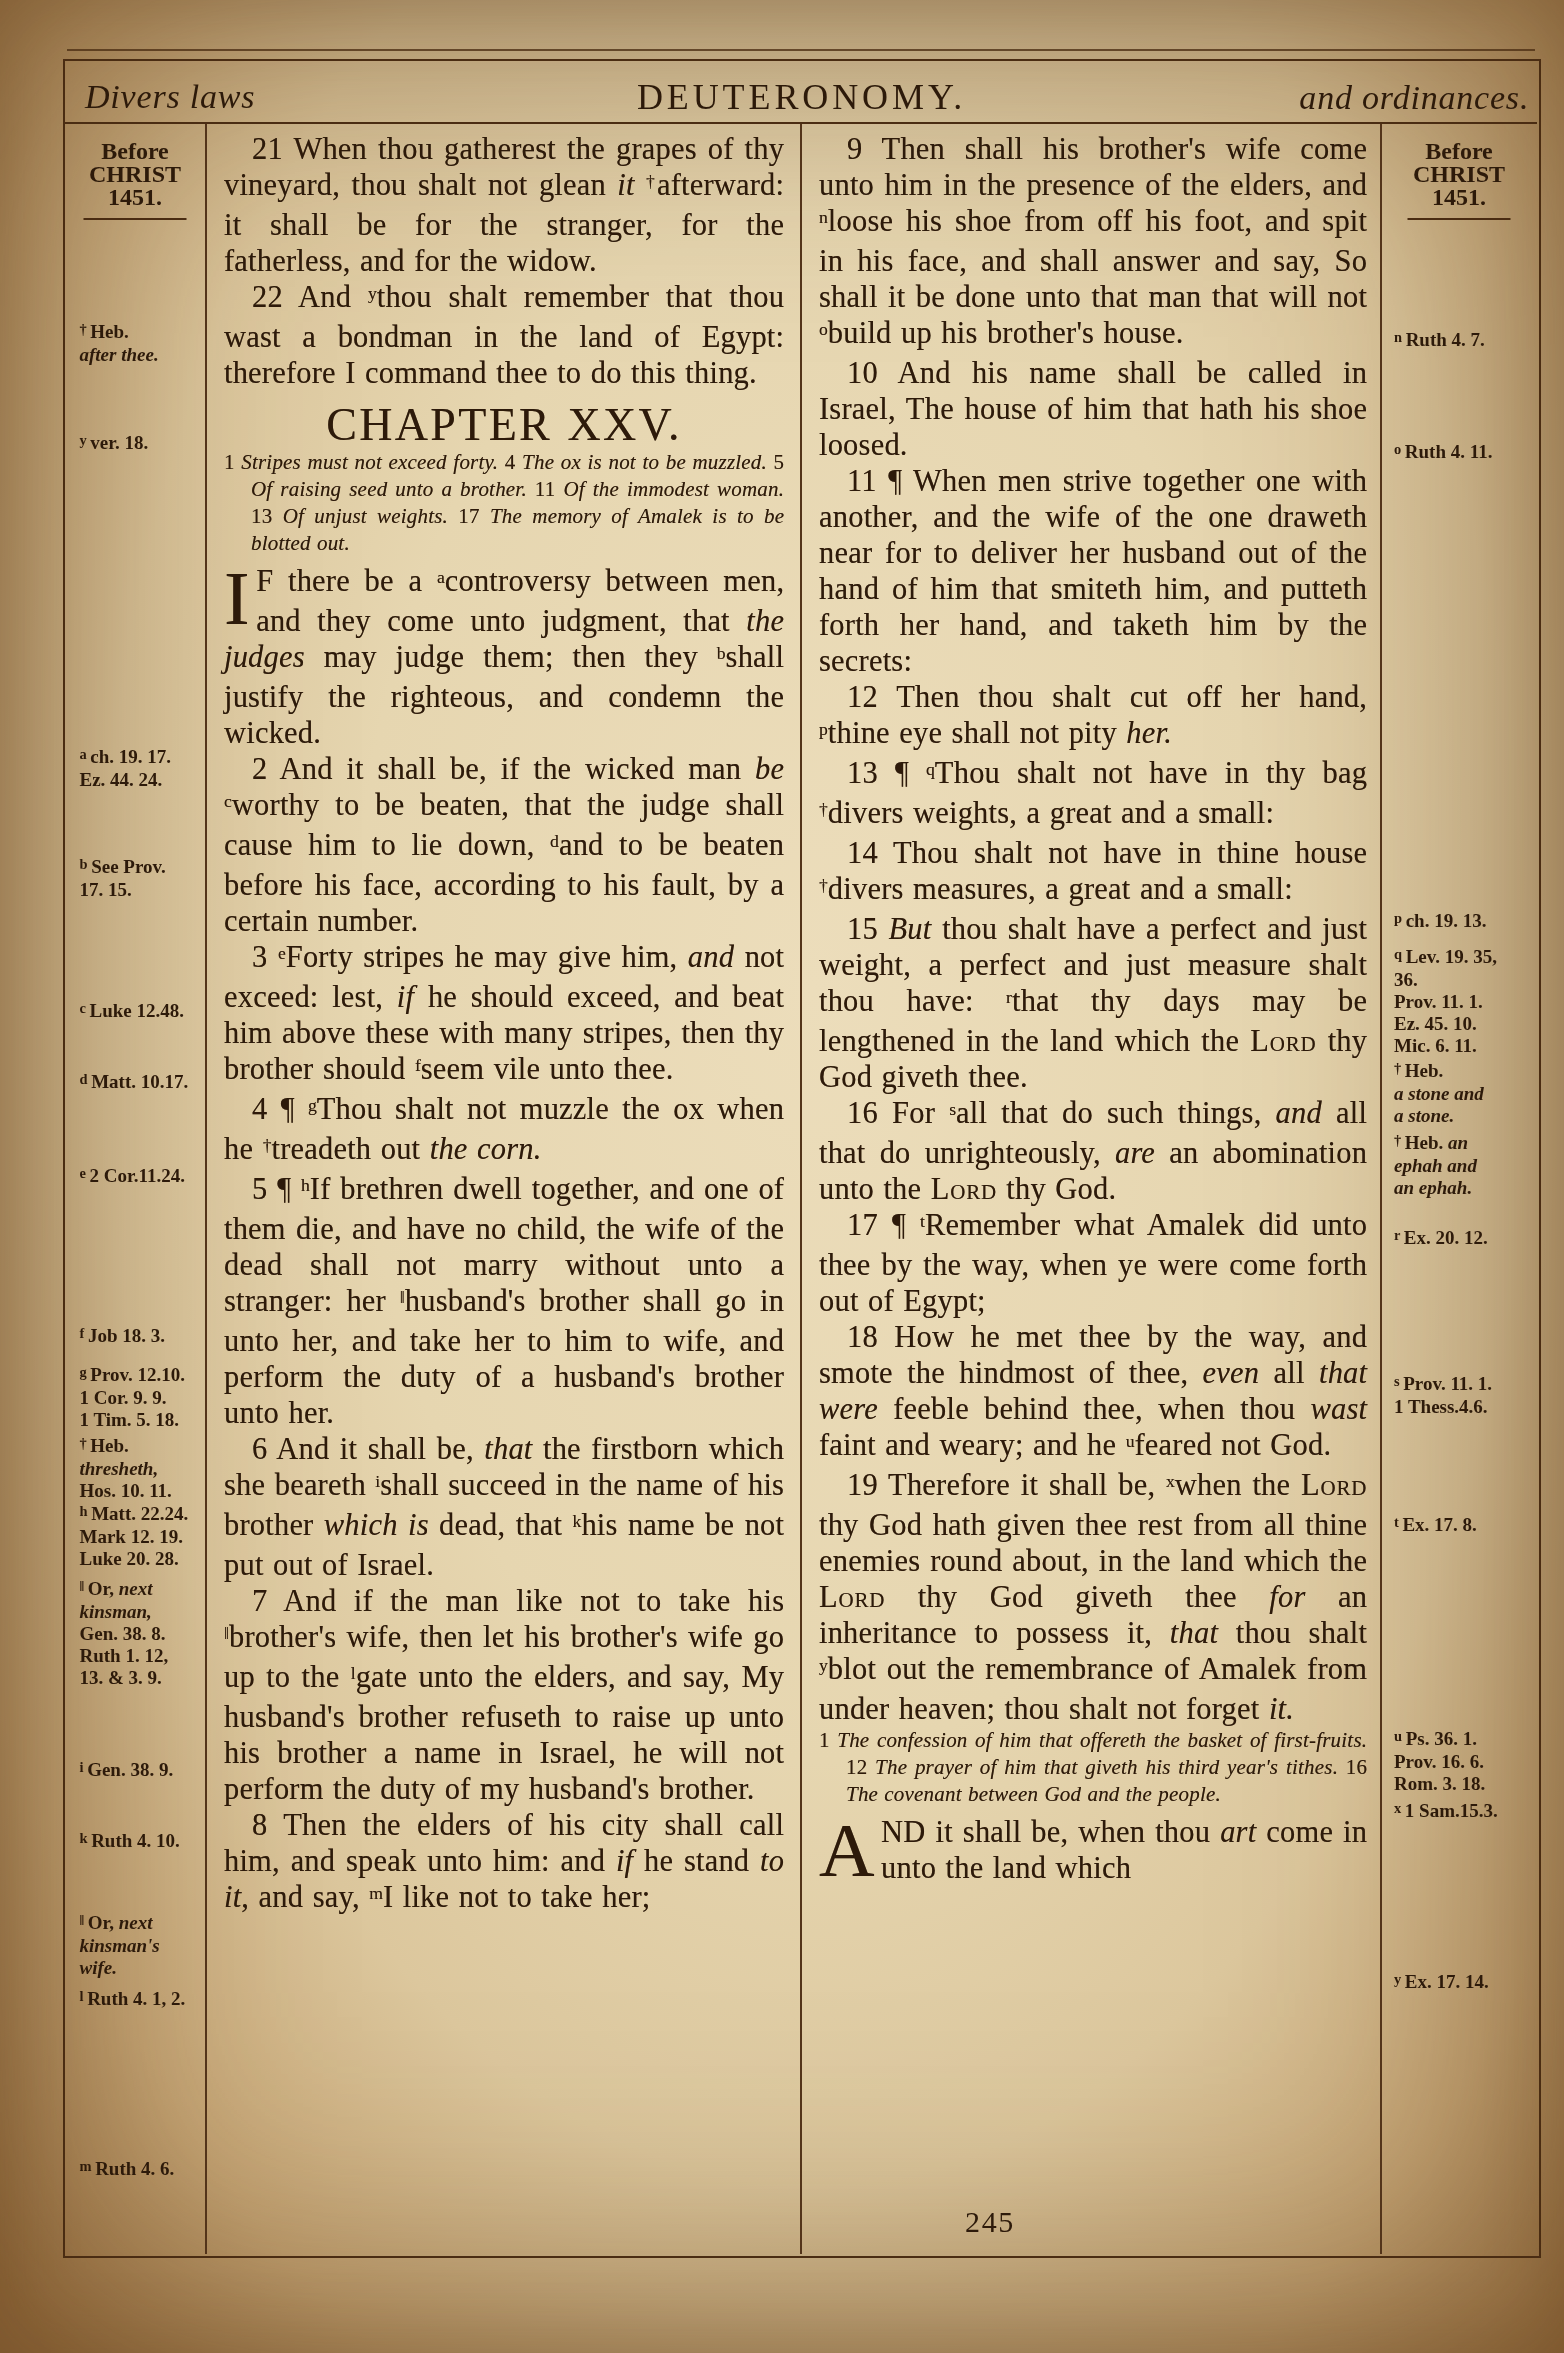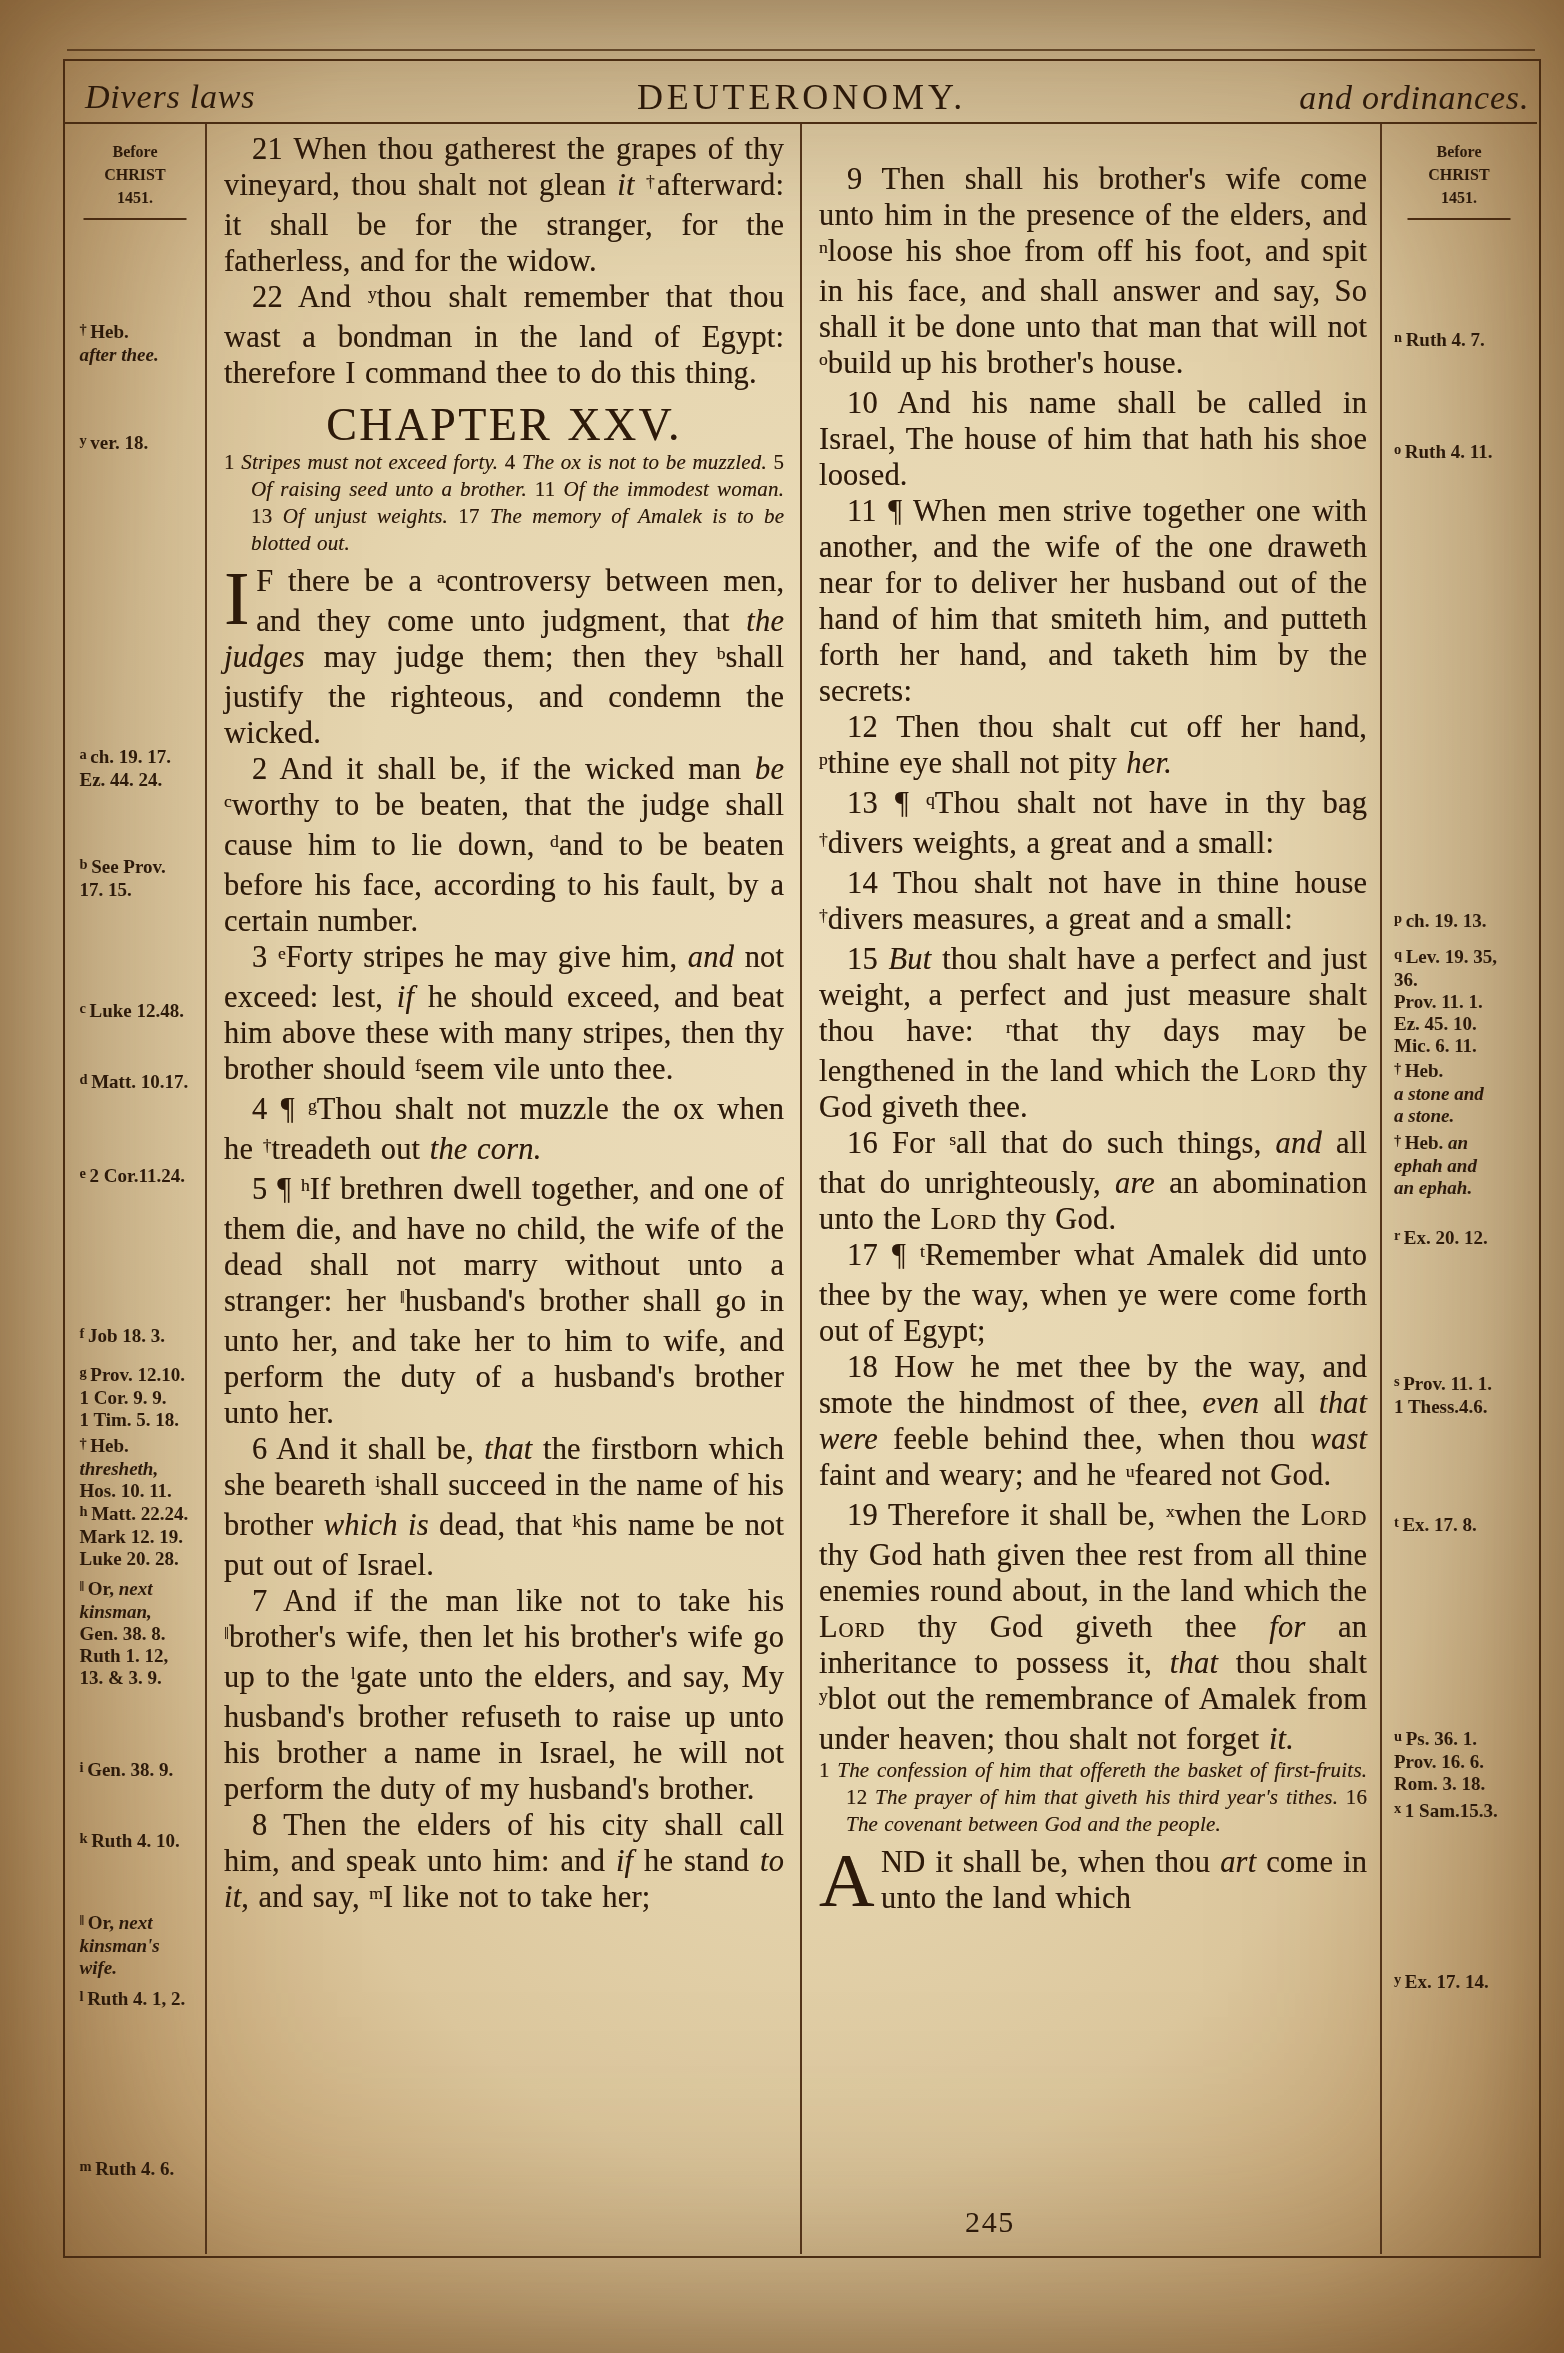--- a/index.html
+++ b/index.html
@@ -20,40 +20,40 @@
   .header-rule{position:absolute;left:63px;top:122px;width:1474px;height:2.3px;background:#4a2c12;}
   .vrule{position:absolute;top:124px;height:2130px;width:1.6px;background:#53341a;}
   .vr-l{left:205px;}
   .vr-c{left:800px;}
   .vr-r{left:1380px;}
 
   
   .m-col{position:absolute;top:124px;height:2130px;font-size:19px;line-height:22px;font-weight:bold;}
   .m-col-left{left:67px;width:136px;}
   .m-col-right{left:1383px;width:152px;}
-  .bc{position:relative;margin-top:15.6px;text-align:center;font-size:16px;line-height:23px;
+  .bc{position:relative;margin-top:15.6px;text-align:center;font-size:24px;line-height:23px;
       white-space:pre-line;padding-bottom:11px;}
   .bc::after{content:"";position:absolute;left:50%;bottom:0;width:103px;height:1.6px;
       background:#4a2c12;transform:translateX(-50%);}
   .mnote{position:absolute;left:12.5px;right:1.6px;white-space:pre-line;}
   .m-col-right .mnote{left:11px;}
   .lm1{top:197px;}.lm2{top:308px;}.lm3{top:622px;}.lm4{top:732px;}.lm5{top:876px;}
   .lm6{top:947px;}.lm7{top:1041px;}.lm8{top:1201px;}.lm9{top:1240px;}.lm10{top:1311px;}
   .lm11{top:1379px;}.lm12{top:1454px;}.lm13{top:1635px;}.lm14{top:1706px;}.lm15{top:1788px;}
   .lm16{top:1864px;}.lm17{top:2034px;}
   .rm1{top:205px;}.rm2{top:317px;}.rm3{top:786px;}.rm4{top:822px;}.rm5{top:936px;}
   .rm6{top:1008px;}.rm7{top:1103px;}.rm8{top:1249px;}.rm9{top:1358px;margin-top:32px;}.rm10{top:1604px;}
   .rm11{top:1676px;}.rm12{top:1847px;}
 
   
   .t-col{position:absolute;top:131px;height:2122px;overflow:hidden;font-size:30.5px;line-height:36px;
       text-align:justify;word-spacing:1.6px;letter-spacing:0.2px;
       text-shadow:0 0 0.5px rgba(45,26,10,.55);}
   .t-col-1{left:213px;width:579px;padding:0 7.8px 0 11px;box-sizing:border-box;}
-  .t-col-2{left:808px;width:567px;padding:0 7.8px 0 11px;box-sizing:border-box;margin-top:30px;}
+  .t-col-2{left:808px;width:567px;padding:0 7.8px 0 11px;box-sizing:border-box;}
   p.verse{margin:0;text-indent:28px;}
   p.verse.nodent{text-indent:0;}
   .chap{margin:15.6px 0 6.3px;font-size:46px;font-weight:normal;text-align:center;letter-spacing:2.3px;text-indent:0;}
   .summary{margin:0 0 6.3px;font-size:21px;line-height:27px;padding-left:27px;text-indent:-27px;
       word-spacing:0.8px;}
   .dropcap{float:left;font-size:77px;line-height:58px;padding:6.3px 6.3px 0 0;}
   .seg-i{font-style:italic;}
   .seg-sc{font-variant:small-caps;letter-spacing:0.8px;}
   .seg-sup{font-size:58%;position:relative;top:-0.45em;letter-spacing:0;}
   .seg-m{font-size:76%;position:relative;top:-0.25em;}

